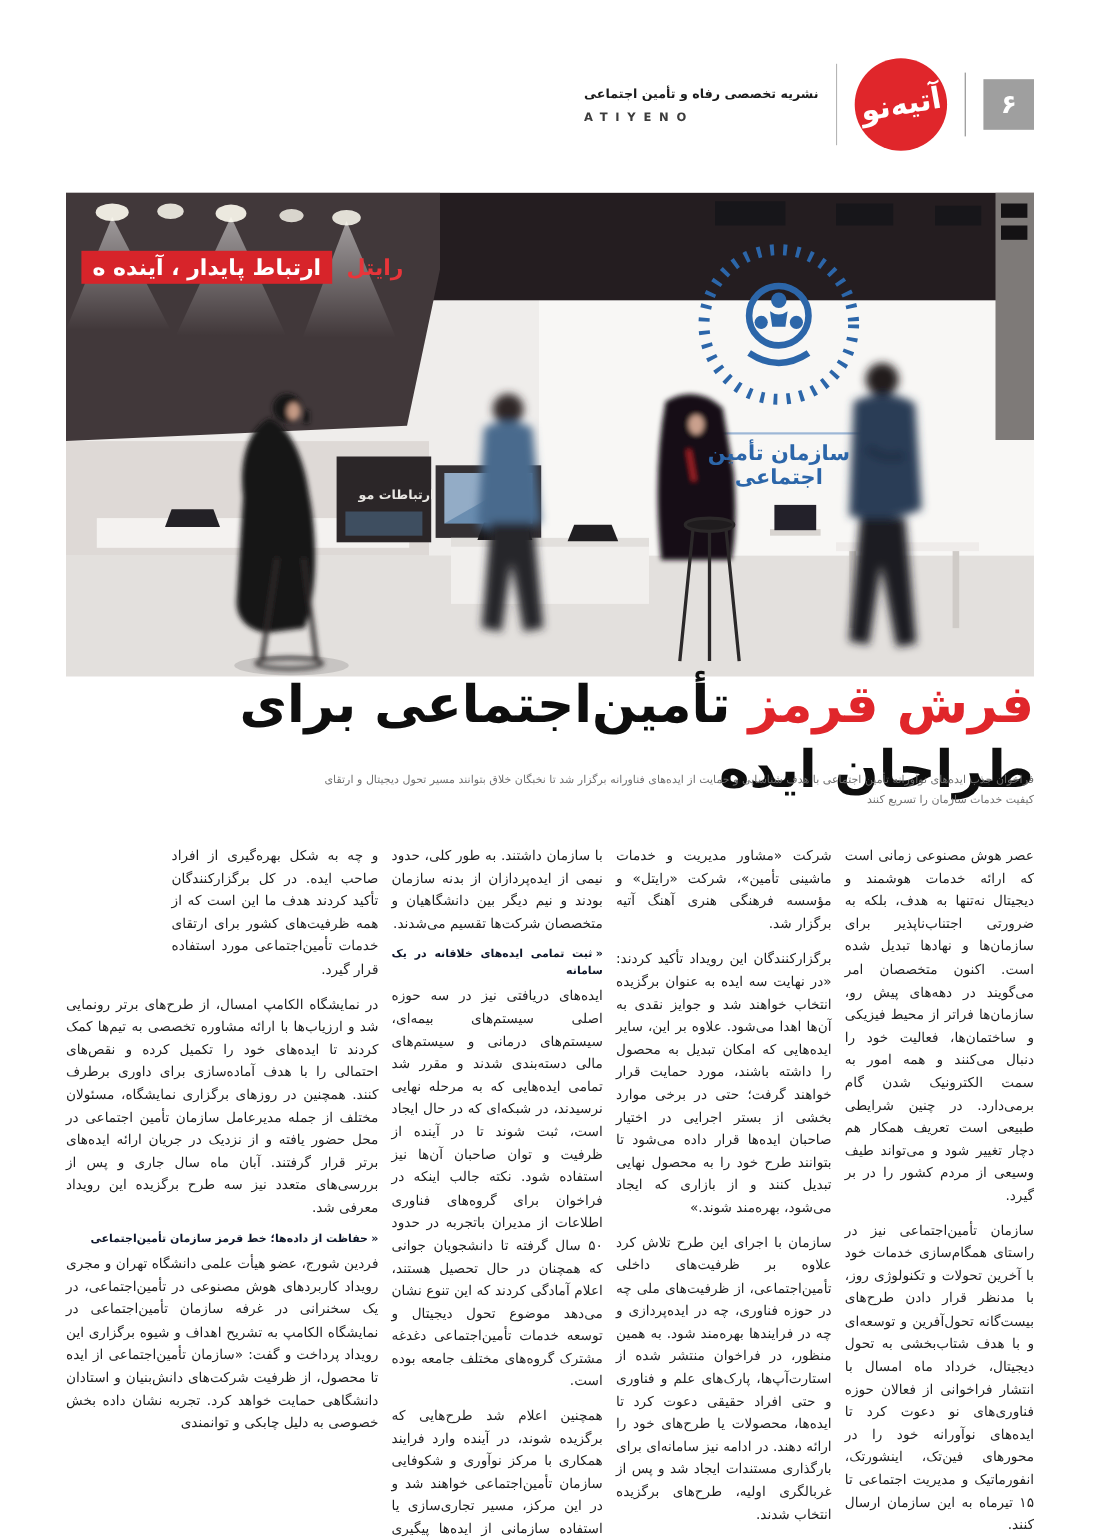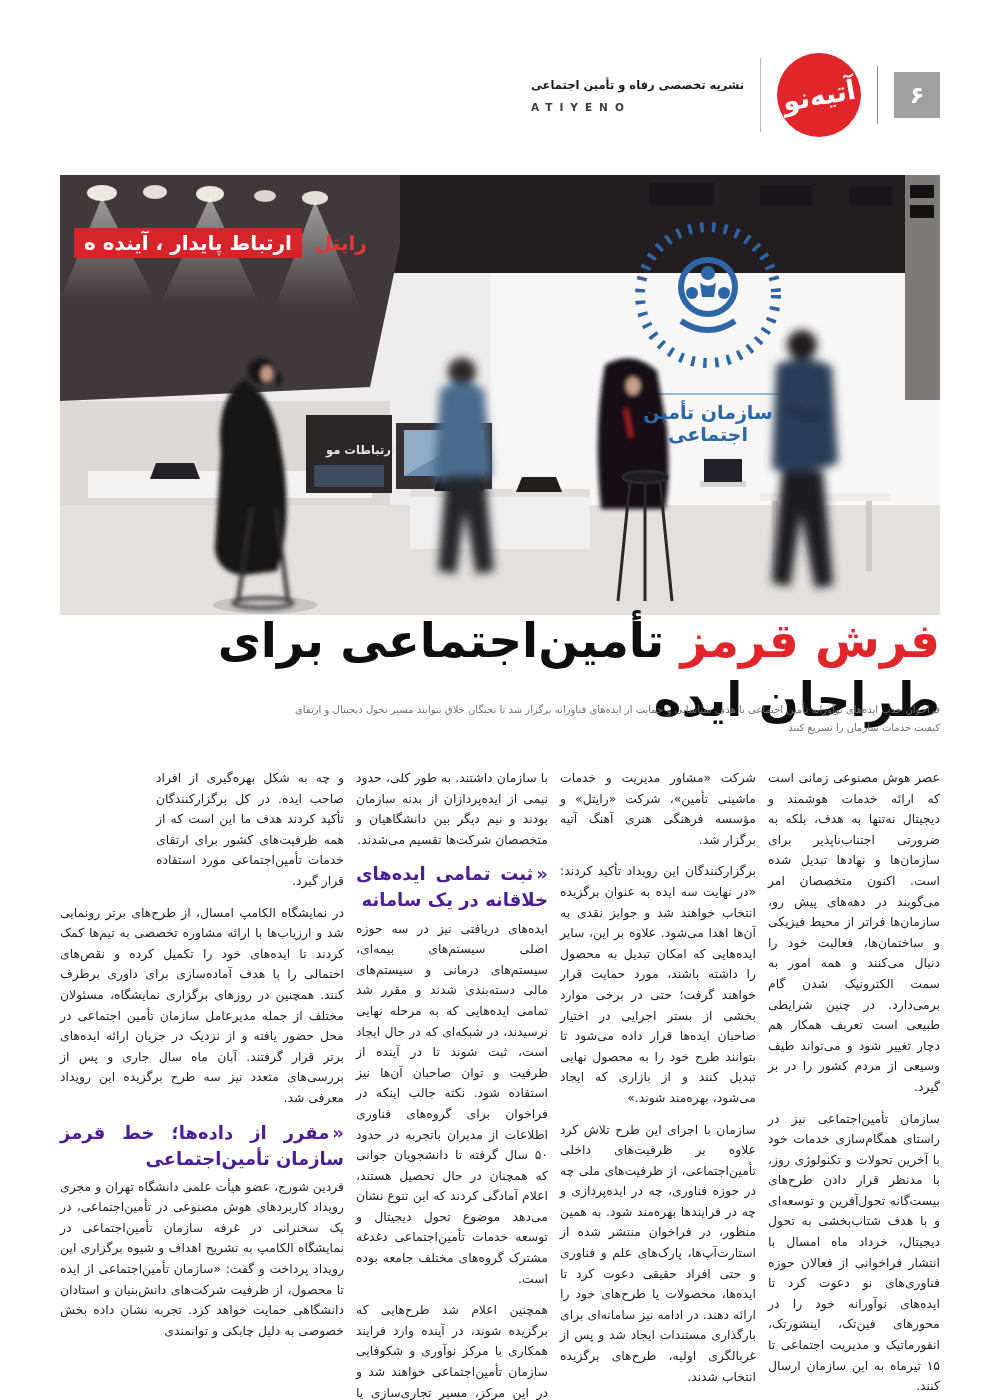--- a/index.html
+++ b/index.html
@@ -30,21 +30,21 @@
   .headline{position:absolute;top:612px;right:60px;left:60px;text-align:right;font-size:47px;font-weight:900;color:#0e0e0e;line-height:1.25;letter-spacing:-.5px;}
   .headline .red{color:#e0262b;}
   .deck{position:absolute;top:701px;right:60px;width:645px;color:#6e6e6e;font-size:10px;line-height:1.78;text-align:justify;text-align-last:right;}
 
   
   .cols{position:absolute;top:768px;right:60px;left:60px;bottom:48px;display:flex;justify-content:space-between;}
   .col{text-align:justify;font-size:12.4px;line-height:1.66;color:#1f1f1f;}
   .c1{width:172px;}.c2{width:196px;}.c3{width:192px;}.c4{width:284px;}
   .col p{margin:0 0 11px;}
   .col p.notch{margin-left:96px;}
-  .subhead{color:#4c1d95;font-weight:bold;font-size:18px;line-height:1.45;margin:10px 0 5px;}
+  .subhead{color:#0f172a;font-weight:bold;font-size:10px;line-height:1.45;margin:10px 0 5px;}
   .subhead .mk{font-weight:900;margin-left:3px;}
 </style>
 </head>
 <body>
 
 <div class="page">
 
   <div class="hdr">
     <div class="pagebox">
       <span>۶</span>
@@ -195,18 +195,18 @@
       <p>با سازمان داشتند. به طور کلی، حدود نیمی از ایده‌پردازان از بدنه سازمان بودند و نیم دیگر بین دانشگاهیان و متخصصان شرکت‌ها تقسیم می‌شدند.</p>
       <div class="subhead"><span class="mk">«</span><span>ثبت تمامی ایده‌های خلاقانه در یک سامانه</span></div>
       <p>ایده‌های دریافتی نیز در سه حوزه اصلی سیستم‌های بیمه‌ای، سیستم‌های درمانی و سیستم‌های مالی دسته‌بندی شدند و مقرر شد تمامی ایده‌هایی که به مرحله نهایی نرسیدند، در شبکه‌ای که در حال ایجاد است، ثبت شوند تا در آینده از ظرفیت و توان صاحبان آن‌ها نیز استفاده شود. نکته جالب اینکه در فراخوان برای گروه‌های فناوری اطلاعات از مدیران باتجربه در حدود ۵۰ سال گرفته تا دانشجویان جوانی که همچنان در حال تحصیل هستند، اعلام آمادگی کردند که این تنوع نشان می‌دهد موضوع تحول دیجیتال و توسعه خدمات تأمین‌اجتماعی دغدغه مشترک گروه‌های مختلف جامعه بوده است.</p>
       <p>همچنین اعلام شد طرح‌هایی که برگزیده شوند، در آینده وارد فرایند همکاری با مرکز نوآوری و شکوفایی سازمان تأمین‌اجتماعی خواهند شد و در این مرکز، مسیر تجاری‌سازی یا استفاده سازمانی از ایده‌ها پیگیری می‌شود؛ چه به صورت همکاری با شرکت‌ها</p>
 
     </div>
 
     <div class="col c4">
       <p class="notch">و چه به شکل بهره‌گیری از افراد صاحب ایده. در کل برگزارکنندگان تأکید کردند هدف ما این است که از همه ظرفیت‌های کشور برای ارتقای خدمات تأمین‌اجتماعی مورد استفاده قرار گیرد.</p>
       <p>در نمایشگاه الکامپ امسال، از طرح‌های برتر رونمایی شد و ارزیاب‌ها با ارائه مشاوره تخصصی به تیم‌ها کمک کردند تا ایده‌های خود را تکمیل کرده و نقص‌های احتمالی را با هدف آماده‌سازی برای داوری برطرف کنند. همچنین در روزهای برگزاری نمایشگاه، مسئولان مختلف از جمله مدیرعامل سازمان تأمین اجتماعی در محل حضور یافته و از نزدیک در جریان ارائه ایده‌های برتر قرار گرفتند. آبان ماه سال جاری و پس از بررسی‌های متعدد نیز سه طرح برگزیده این رویداد معرفی شد.</p>
-      <div class="subhead"><span class="mk">«</span><span>مقرر از داده‌ها؛ خط قرمز سازمان تأمین‌اجتماعی</span></div>
+      <div class="subhead"><span class="mk">«</span><span>حفاظت از داده‌ها؛ خط قرمز سازمان تأمین‌اجتماعی</span></div>
       <p>فردین شورج، عضو هیأت علمی دانشگاه تهران و مجری رویداد کاربردهای هوش مصنوعی در تأمین‌اجتماعی، در یک سخنرانی در غرفه سازمان تأمین‌اجتماعی در نمایشگاه الکامپ به تشریح اهداف و شیوه برگزاری این رویداد پرداخت و گفت: «سازمان تأمین‌اجتماعی از ایده تا محصول، از ظرفیت شرکت‌های دانش‌بنیان و استادان دانشگاهی حمایت خواهد کرد. تجربه نشان داده بخش خصوصی به دلیل چابکی و توانمندی</p>
     </div>
 
   </div>
 </div>
 
 </body></html>

